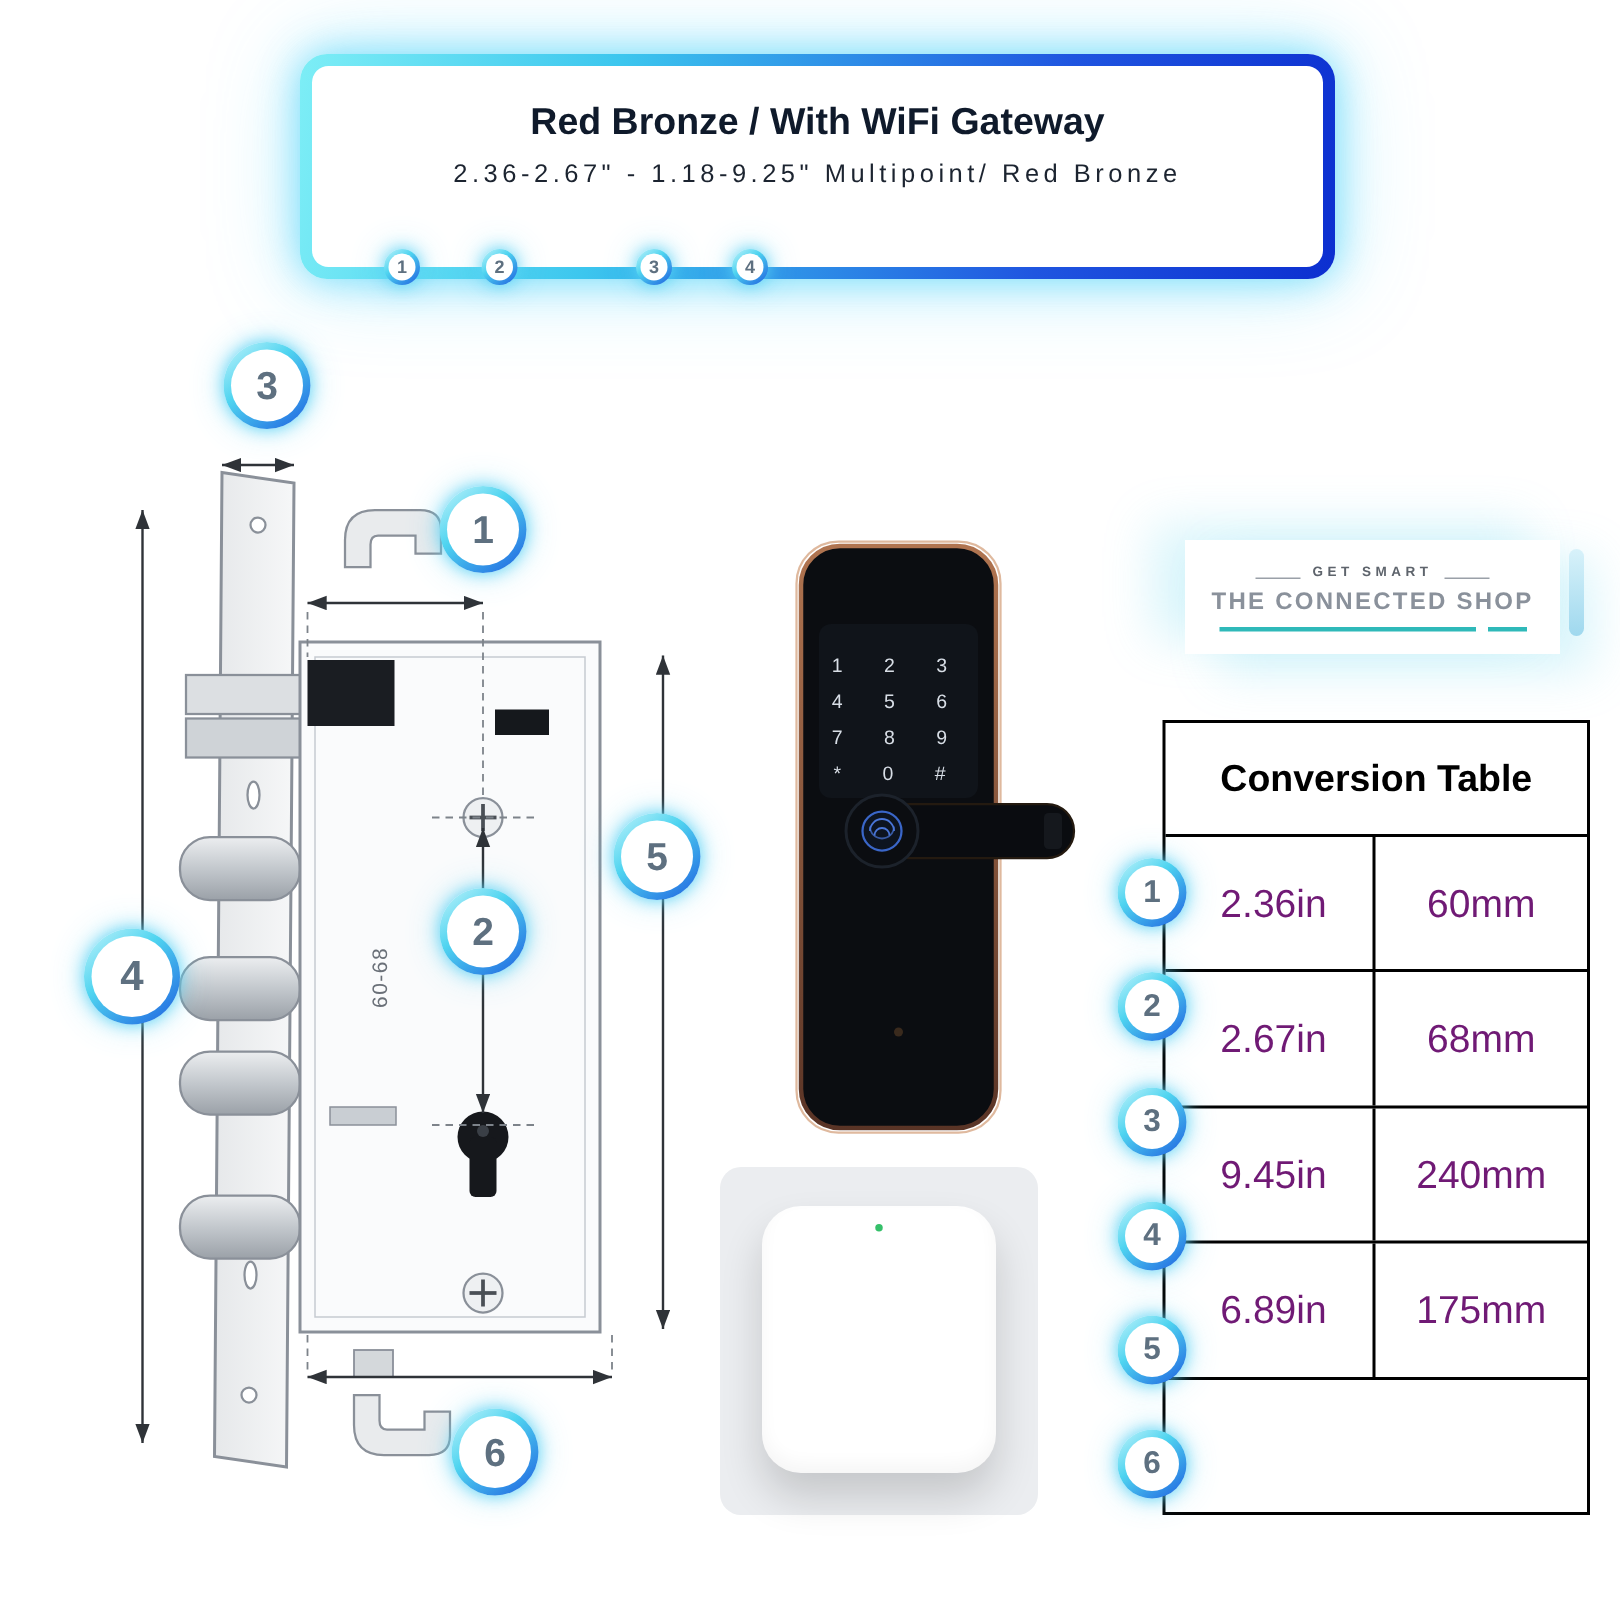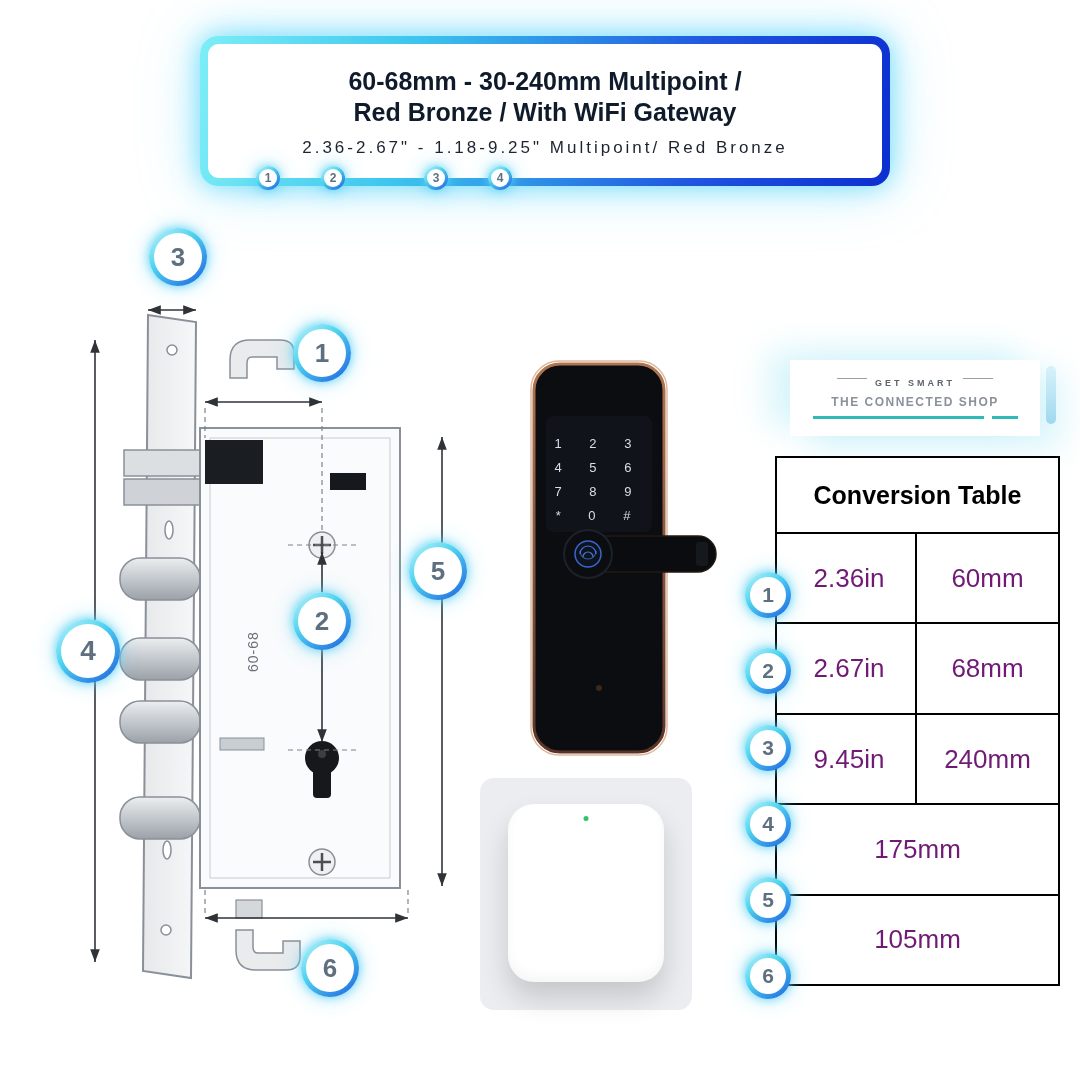--- a/index.html
+++ b/index.html
@@ -23,38 +23,38 @@
   .badge { position:absolute; border-radius:50%;
            background:linear-gradient(140deg,#c4f4fb 0%,#4fd4f0 40%,#1d5fe0 100%);
            box-shadow:0 0 10px rgba(90,210,245,.9), 0 0 22px rgba(90,210,245,.45);
            display:flex; align-items:center; justify-content:center; }
   .badge-in { background:#fff; border-radius:50%; width:calc(100% - 10px); height:calc(100% - 10px);
               display:flex; align-items:center; justify-content:center;
               font-weight:bold; color:#5e7080; }
   .badge.small .badge-in { width:calc(100% - 6px); height:calc(100% - 6px); }
 
   
-  .ctable { position:absolute; left:775px; top:456px; width:285px; height:530px;
+  .ctable { position:absolute; left:775px; top:480px; width:285px; height:530px;
             border:2px solid #000; display:flex; flex-direction:column; background:#fff; }
   .ctable .t-title { height:76px; border-bottom:2px solid #000; display:flex; align-items:center;
             justify-content:center; font-size:25px; font-weight:bold; color:#000; }
   .ctable .t-row { flex:1; display:flex; border-bottom:2px solid #000; }
   .ctable .t-row:last-child { border-bottom:none; }
   .ctable .t-cell { display:flex; align-items:center; justify-content:center; font-size:26px; color:#701a75; }
   .ctable .c-in { width:140px; border-right:2px solid #000; padding-left:6px; }
   .ctable .c-mm { flex:1;text-align:right; }
 
   
   .logo { position:absolute; left:790px; top:360px; width:250px; height:76px; background:#fff;
           box-shadow:-22px -10px 32px rgba(120,220,240,.28), 22px 12px 32px rgba(120,220,240,.28);
           display:flex; flex-direction:column; align-items:center; justify-content:center; }
-  .logo-top { display:flex; align-items:flex-start; gap:8px; }
+  .logo-top { display:flex; align-items:flex-end; gap:8px; }
   .logo-line { width:30px; height:1px; background:#9aa0a8; }
   .logo-tag { font-size:9px; letter-spacing:3px; color:#5e646c; font-weight:600; }
-  .logo-name { margin-top:7px; font-size:12px; letter-spacing:1.5px; color:#8a919b; font-weight:600; white-space:nowrap; }
+  .logo-name { margin-top:7px; font-size:16px; letter-spacing:1.5px; color:#8a919b; font-weight:600; white-space:nowrap; }
   .logo-under { margin-top:7px; width:205px; display:flex; gap:8px; }
   .logo-under .seg1 { flex:1; height:3px; background:#2fb9b9; }
   .logo-under .seg2 { width:26px; height:3px; background:#2fb9b9; }
   .logo-bar { position:absolute; right:-16px; top:6px; width:10px; height:58px; border-radius:5px;
               background:linear-gradient(#d8f2fa,#9fd8ee); }
 
   
   .gw-tile { position:absolute; left:480px; top:778px; width:212px; height:232px;
              background:#ebedf0; border-radius:14px; }
   .gw-dev { position:absolute; left:28px; top:26px; width:156px; height:178px; background:#fff;
@@ -63,21 +63,20 @@
             width:5px; height:5px; border-radius:50%; background:#35c06a; }
 </style>
 </head>
 <body>
 
 <div class="page">
 
   <div class="frame">
     <div class="frame-inner">
       <div class="hd-title">
-        <div>60-68mm - 30-240mm Multipoint /</div>
         <div>Red Bronze / With WiFi Gateway</div>
       </div>
       <div class="hd-sub">2.36-2.67" - 1.18-9.25" Multipoint/ Red Bronze</div>
     </div>
   </div>
 
   <div class="badge small" style="left:256px; top:166px; width:24px; height:24px;">
     <div class="badge-in" style="font-size:12px;">1</div>
   </div>
   <div class="badge small" style="left:321px; top:166px; width:24px; height:24px;">
@@ -243,24 +242,24 @@
     </div>
     <div class="t-row">
       <div class="t-cell c-in">2.67in</div>
       <div class="t-cell c-mm">68mm</div>
     </div>
     <div class="t-row">
       <div class="t-cell c-in">9.45in</div>
       <div class="t-cell c-mm">240mm</div>
     </div>
     <div class="t-row">
+      <div class="t-cell c-in">6.89in</div>
       <div class="t-cell c-mm">175mm</div>
     </div>
     <div class="t-row">
-      <div class="t-cell c-mm">105mm</div>
     </div>
   </div>
 
   <div class="badge" style="left:745px; top:572px; width:46px; height:46px;">
     <div class="badge-in" style="font-size:21px;">1</div>
   </div>
   <div class="badge" style="left:745px; top:648px; width:46px; height:46px;">
     <div class="badge-in" style="font-size:21px;">2</div>
   </div>
   <div class="badge" style="left:745px; top:725px; width:46px; height:46px;">

